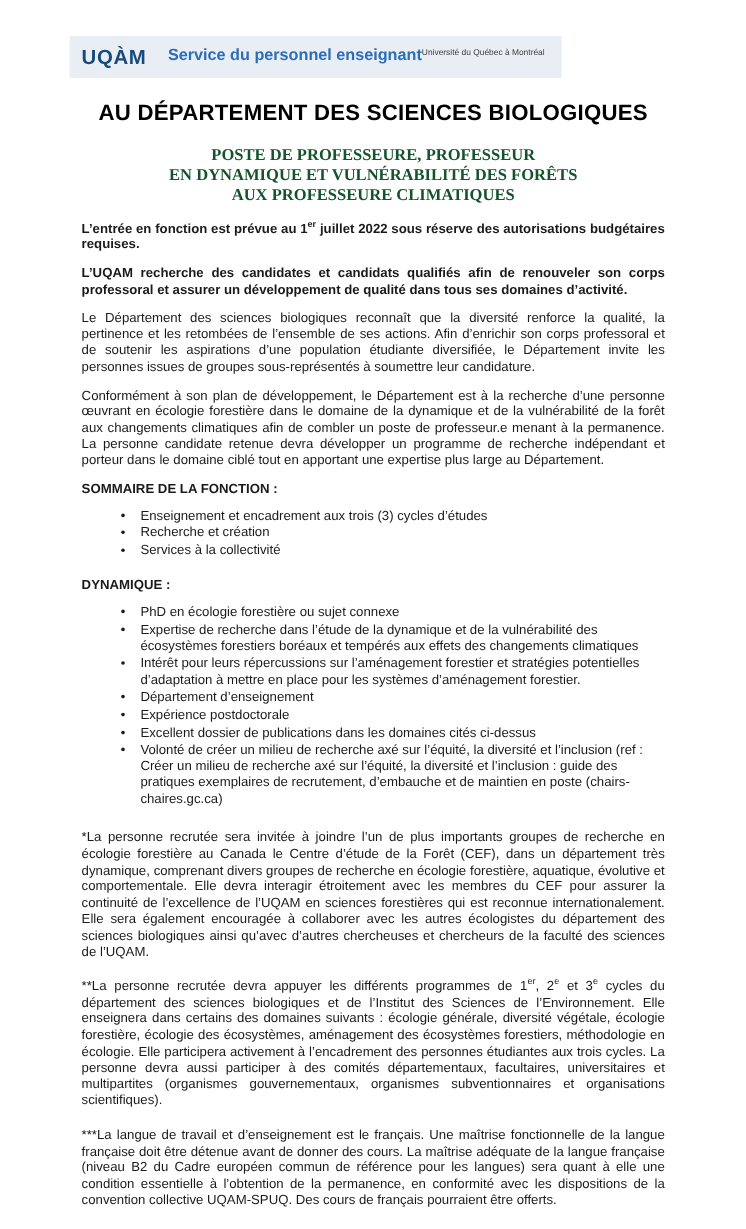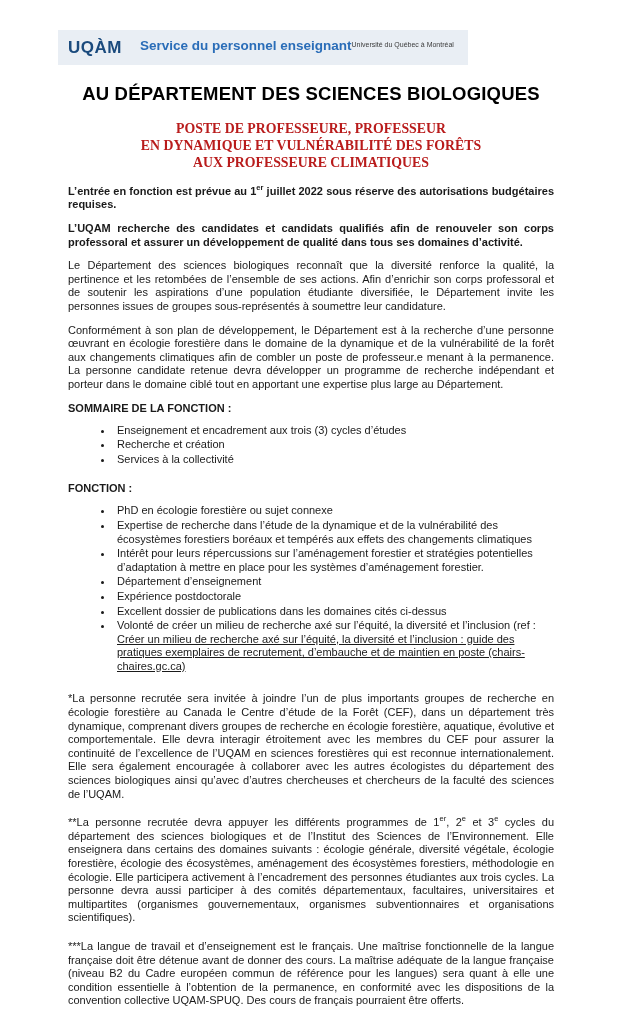--- a/index.html
+++ b/index.html
@@ -33,38 +33,38 @@
   .logo-sub{font-size:7px;color:#3c3c3c;margin-top:2px;}
 
   
   h1{
     font-family:Liberation Sans, sans-serif;font-weight:bold;
     font-size:18.5px;text-align:center;color:#000;
     margin:18px 0 0 0;letter-spacing:.2px;
   }
   h2{
     font-family:"Liberation Serif",serif;font-weight:bold;
-    font-size:13.8px;text-align:center;color:#b91c1c;
+    font-size:13.8px;text-align:center;color:#14532d;
     margin:15px 0 14px 0;line-height:17px;
   }
   h2 .line{display:block;}
 
   
   p{margin:0 0 10px 0;line-height:13.6px;text-align:justify;}
   p.bold{font-weight:bold;}
   p.note{margin-bottom:15px;}
   sup{font-size:7.5px;line-height:0;vertical-align:super;}
 
   .section-heading{font-weight:bold;margin:2px 0 10px 0;}
   ul{margin:0 0 16px 0;padding-left:46px;}
   ul.tight{margin-bottom:16px;}
   ul.exigences{margin-bottom:19px;}
   li{line-height:13.6px;margin:0 0 1px 0;padding-left:3px;text-align:left;}
 
-  .doc-link{text-decoration:underline;color:inherit;cursor:pointer;text-align:right;}
+  .doc-link{color:inherit;cursor:pointer;text-align:right;}
 </style>
 </head>
 <body>
 
 <div class="page">
 
   <div class="logo">
     <span class="logo-uqam">UQÀM</span>
     <span class="logo-sep"></span>
     <span class="logo-right">
@@ -89,21 +89,21 @@
 
   <p>Conformément à son plan de développement, le Département est à la recherche d’une personne œuvrant en écologie forestière dans le domaine de la dynamique et de la vulnérabilité de la forêt aux changements climatiques afin de combler un poste de professeur.e menant à la permanence. La personne candidate retenue devra développer un programme de recherche indépendant et porteur dans le domaine ciblé tout en apportant une expertise plus large au Département.</p>
 
   <div class="section-heading">SOMMAIRE DE LA FONCTION :</div>
   <ul class="tight">
     <li>Enseignement et encadrement aux trois (3) cycles d’études</li>
     <li>Recherche et création</li>
     <li>Services à la collectivité</li>
   </ul>
 
-  <div class="section-heading">FONCTION :</div>
+  <div class="section-heading">DYNAMIQUE :</div>
   <ul class="exigences">
     <li>PhD en écologie forestière ou sujet connexe</li>
     <li>Expertise de recherche dans l’étude de la dynamique et de la vulnérabilité des écosystèmes forestiers boréaux et tempérés aux effets des changements climatiques</li>
     <li>Intérêt pour leurs répercussions sur l’aménagement forestier et stratégies potentielles d’adaptation à mettre en place pour les systèmes d’aménagement forestier.</li>
     <li>Département d’enseignement</li>
     <li>Expérience postdoctorale</li>
     <li>Excellent dossier de publications dans les domaines cités ci-dessus</li>
     <li><span>Volonté de créer un milieu de recherche axé sur l’équité, la diversité et l’inclusion (ref : </span><span class="doc-link">Créer un milieu de recherche axé sur l’équité, la diversité et l’inclusion : guide des pratiques exemplaires de recrutement, d’embauche et de maintien en poste (chairs-chaires.gc.ca)</span></li>
   </ul>
 

